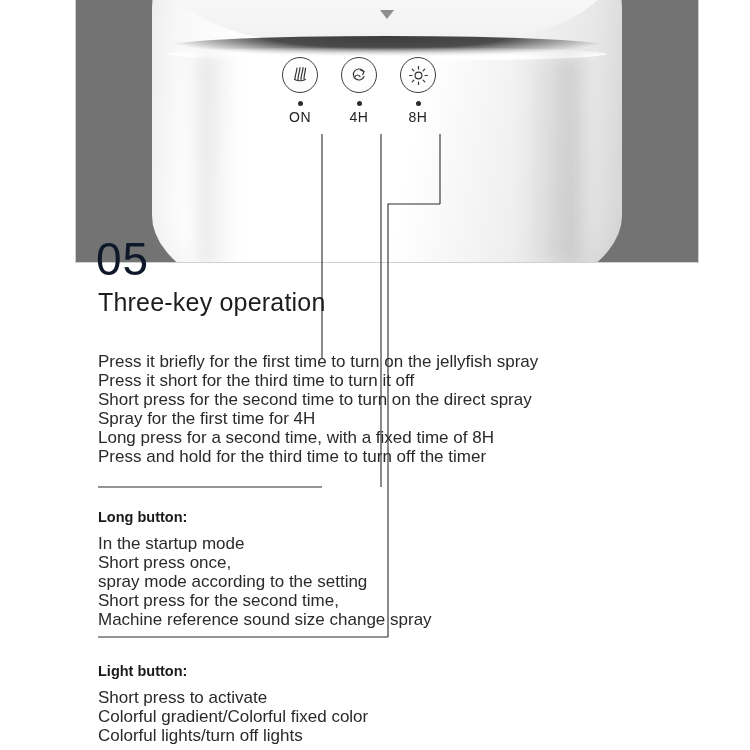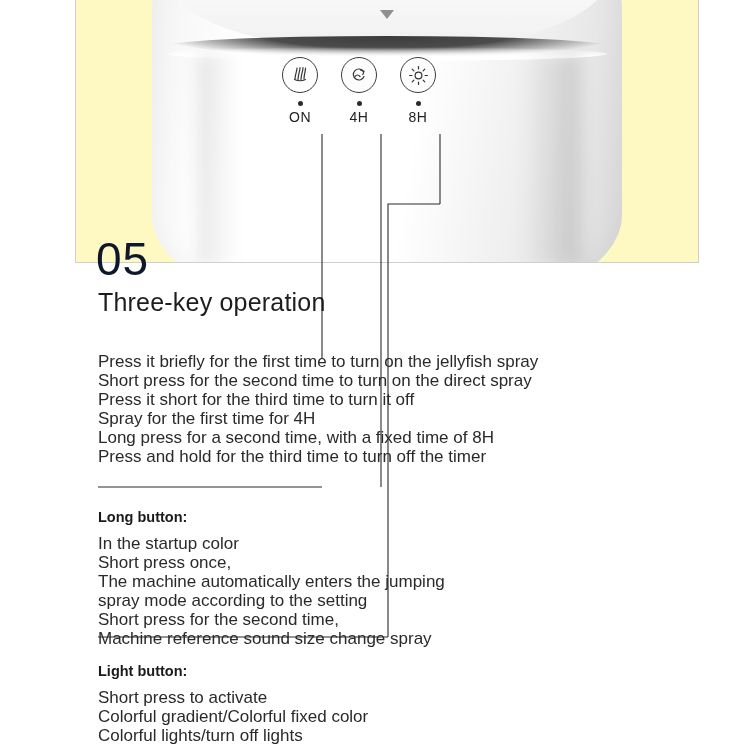--- a/index.html
+++ b/index.html
@@ -20,21 +20,21 @@
   .photo-area {
     position: absolute;
     left: 75px;
     top: 0;
     width: 624px;
     height: 263px;
     border: 1px solid #cfcfcf;
     border-top: none;
     box-sizing: border-box;
     overflow: hidden;
-    background: #fef9c3;
+    background: #737373;
   }
 
   
   .device-body {
     position: absolute;
     left: 50%;
     top: -120px;
     transform: translateX(-50%);
     width: 470px;
     height: 430px;
@@ -280,32 +280,31 @@
     <path d="M98 487 L322 487"></path>
     <path d="M98 637 L388 637"></path>
   </g>
 </svg>
 
 <div class="num">05</div>
 <div class="heading">Three-key operation</div>
 
 <div class="section sec-spray">
   <div class="sec-line">Press it briefly for the first time to turn on the jellyfish spray</div>
+  <div class="sec-line">Press it short for the third time to turn it off</div>
   <div class="sec-line">Short press for the second time to turn on the direct spray</div>
-  <div class="sec-line">Press it short for the third time to turn it off</div>
   <div class="sec-line">Spray for the first time for 4H</div>
   <div class="sec-line">Long press for a second time, with a fixed time of 8H</div>
   <div class="sec-line">Press and hold for the third time to turn off the timer</div>
 </div>
 
 <div class="section sec-mode">
   <div class="sec-title">Long button:</div>
-  <div class="sec-line">In the startup color</div>
+  <div class="sec-line">In the startup mode</div>
   <div class="sec-line">Short press once,</div>
-  <div class="sec-line">The machine automatically enters the jumping</div>
   <div class="sec-line">spray mode according to the setting</div>
   <div class="sec-line">Short press for the second time,</div>
   <div class="sec-line">Machine reference sound size change spray</div>
 </div>
 
 <div class="section sec-light">
   <div class="sec-title">Light button:</div>
   <div class="sec-line">Short press to activate</div>
   <div class="sec-line">Colorful gradient/Colorful fixed color</div>
   <div class="sec-line">Colorful lights/turn off lights</div>

